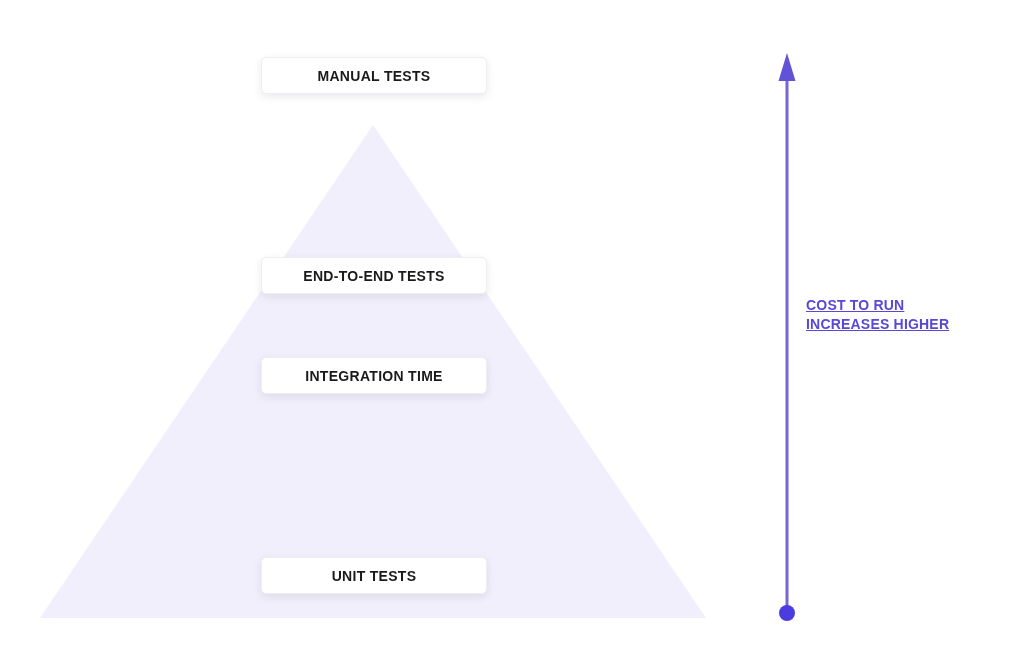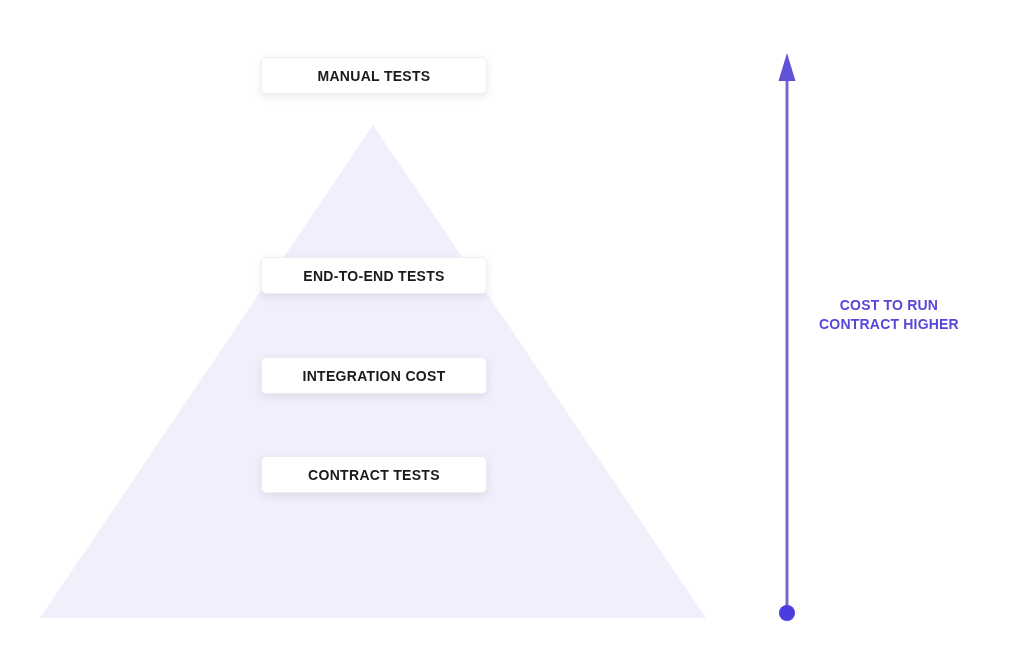--- a/index.html
+++ b/index.html
@@ -44,58 +44,58 @@
   .arrow-svg {
     position: absolute;
     left: 769px;
     top: 45px;
   }
   .annotation {
     position: absolute;
     left: 806px;
     top: 296px;
     width: 166px;
-    text-align: center;
     color: var(--annotation_text, #5847d8);
     font-size: 14px;
     font-weight: 700;
     line-height: 19px;
     letter-spacing: 0.2px;
+    text-decoration: underline;
   }
 </style>
 </head>
 <body>
 
 <div class="canvas">
 
   <svg class="pyramid-svg" width="1024" height="658" viewBox="0 0 1024 658" aria-hidden="true">
     <polygon points="373,125 40,618 706,618" style="fill: var(--pyramid_fill, #f1effb);"></polygon>
   </svg>
 
   <div class="level-box" style="top:257px">
     <span class="level-label">END-TO-END TESTS</span>
   </div>
 
   <div class="level-box" style="top:57px">
     <span class="level-label">MANUAL TESTS</span>
   </div>
 
   <div class="level-box" style="top:357px">
-    <span class="level-label">INTEGRATION COST</span>
+    <span class="level-label">INTEGRATION TIME</span>
   </div>
 
-  <div class="level-box" style="top:456px">
-    <span class="level-label">CONTRACT TESTS</span>
+
+  <div class="level-box" style="top:557px">
+    <span class="level-label">UNIT TESTS</span>
   </div>
-
 
   <svg class="arrow-svg" width="40" height="590" viewBox="0 0 40 590" aria-hidden="true">
     <line x1="18" y1="30" x2="18" y2="568" style="stroke: var(--arrow_line, #7468cf); stroke-width: 3;"></line>
     <polygon points="18,8 9.5,36 26.5,36" style="fill: var(--arrow_head, #6152d8);"></polygon>
     <circle cx="18" cy="568" r="8" style="fill: var(--arrow_dot, #4c3ce0);"></circle>
   </svg>
 
   <div class="annotation">
     <div>COST TO RUN</div>
-    <div>CONTRACT HIGHER</div>
+    <div>INCREASES HIGHER</div>
   </div>
 
 </div>
 
 </body></html>

